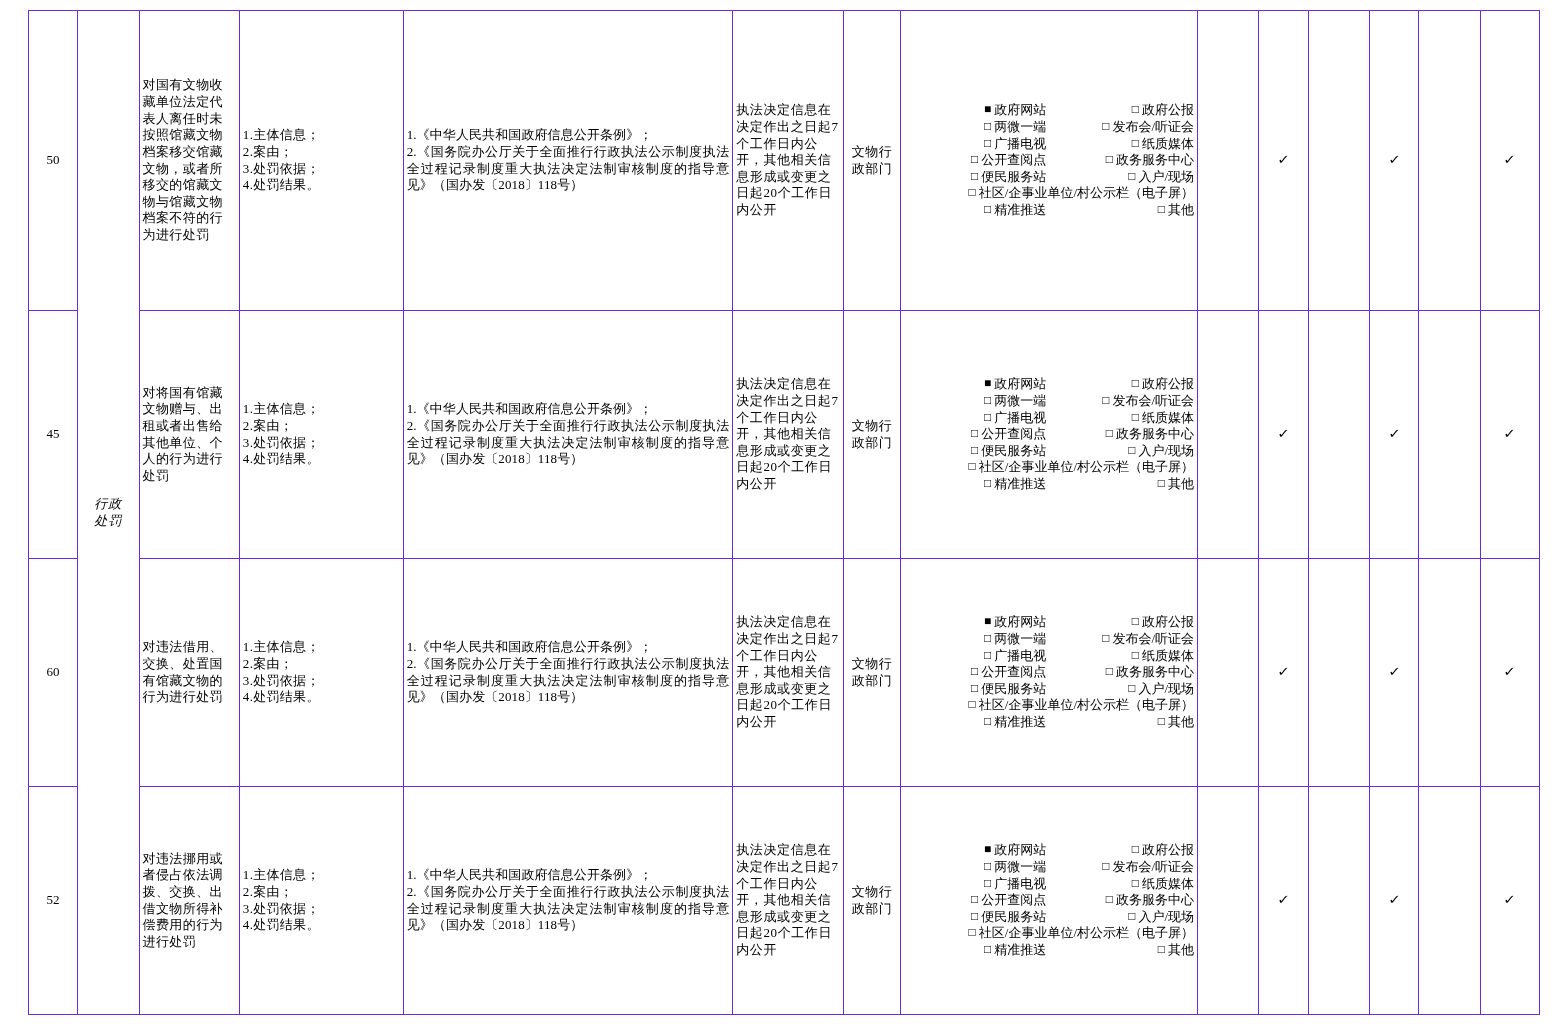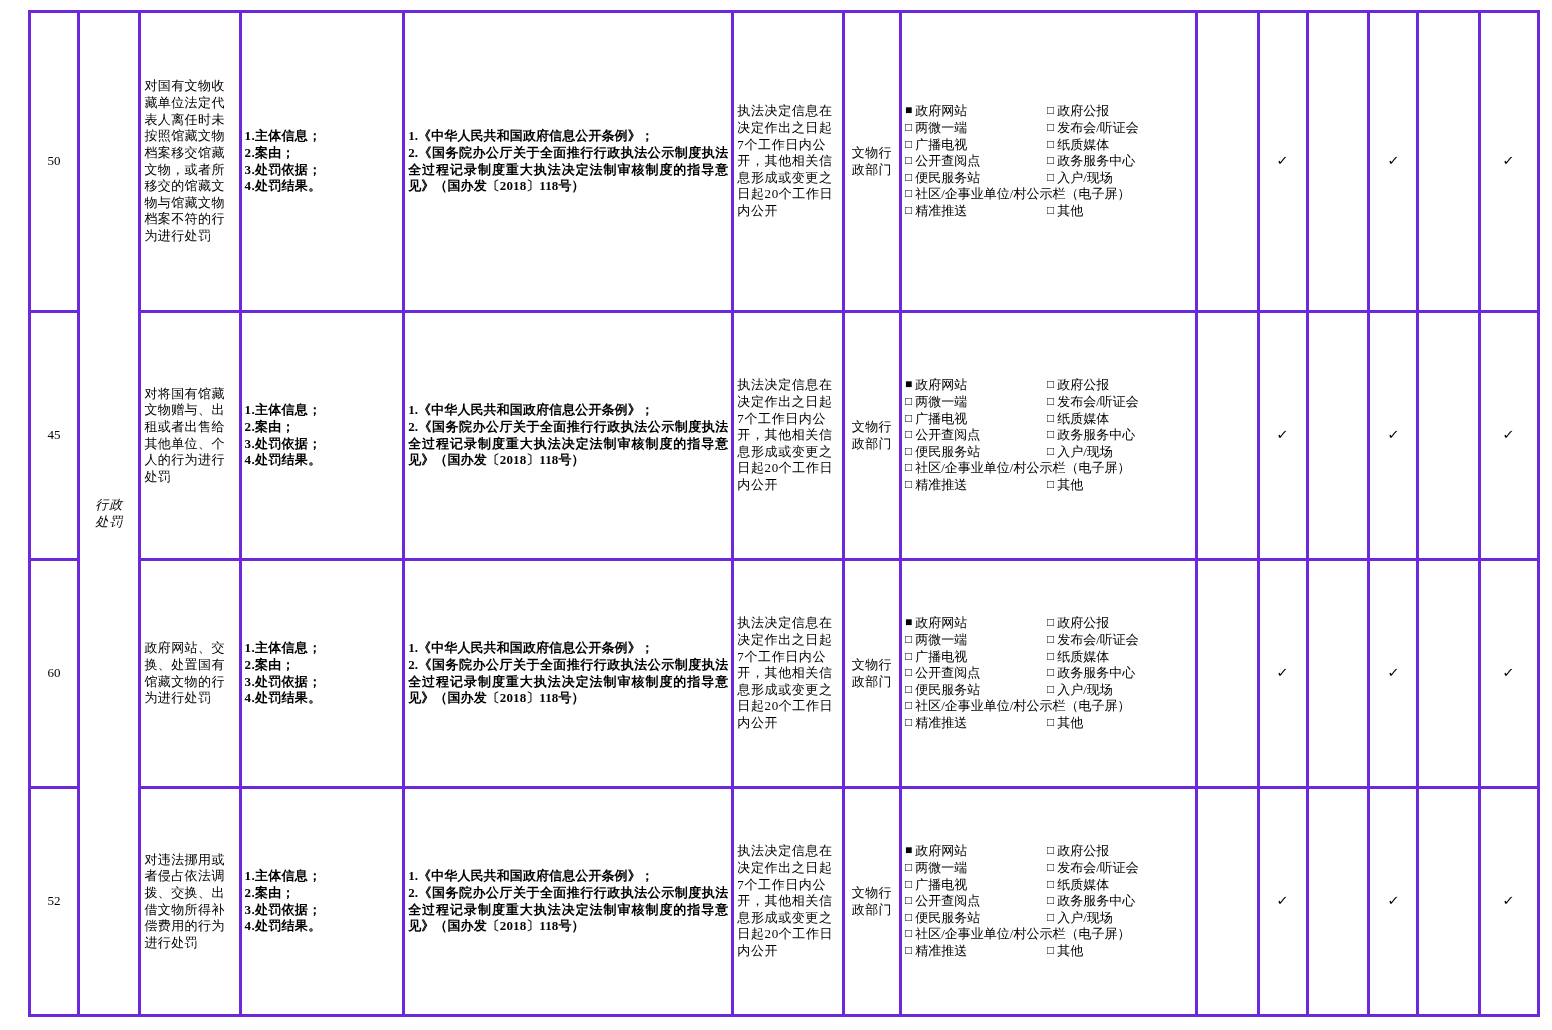--- a/index.html
+++ b/index.html
@@ -20,21 +20,21 @@
     height: 1030px;
     box-sizing: border-box;
     padding: 10px 8px 8px 28px;
   }
   table.grid {
     border-collapse: collapse;
     width: 1512px;
     table-layout: fixed;
   }
   table.grid td {
-    border: 3px solid #6d28d9;
+    border: 1px solid #6d28d9;
     vertical-align: middle;
     padding: 5px 3px;
     font-size: 13px;
     line-height: 1.28;
   }
   
   col.c-no    { width: 48px; }
   col.c-cat   { width: 60px; }
   col.c-item  { width: 98px; }
   col.c-cont  { width: 160px; }
@@ -65,48 +65,47 @@
     line-height: 1.45;
     letter-spacing: 0.4px;
     padding-left: 5px;
     padding-right: 3px;
   }
   .cell-content {
     font-size: 13.5px;
     line-height: 1.5;
     padding-left: 8px;
     letter-spacing: 0.3px;
-    font-weight: bold;
   }
   .cell-basis {
     font-size: 13.5px;
     line-height: 1.42;
     padding-left: 6px;
     padding-right: 4px;
     text-align: justify;
     letter-spacing: 0.1px;
-    font-weight: bold;
   }
   .cell-time {
     font-size: 13px;
     line-height: 1.48;
     padding-left: 4px;
     letter-spacing: 0.6px;
     margin-top: 46px;
   }
   .cell-org {
     text-align: center;
     font-size: 13.5px;
     line-height: 1.4;
     letter-spacing: 0.4px;
   }
   .cell-channels {
     font-size: 13px;
     line-height: 1.42;
     padding-left: 8px;
+    text-align: right;
   }
   .chan-rows {
     display: block;
   }
   .chan-line {
     display: flex;
     align-items: flex-start;
   }
   .chan-col-a { width: 142px; flex: 0 0 142px; }
   .chan-col-b { flex: 1 1 auto; }
@@ -244,21 +243,21 @@
         <td class="cell-check"></td>
         <td class="cell-check"><span class="tick">✓</span></td>
         <td class="cell-check"></td>
         <td class="cell-check"><span class="tick">✓</span></td>
         <td class="cell-check"></td>
         <td class="cell-check"><span class="tick">✓</span></td>
       </tr>
 
       <tr style="height:228px">
         <td class="cell-no">60</td>
-        <td class="cell-item">政府网站、交换、处置国有馆藏文物的行为进行处罚</td>
+        <td class="cell-item">对违法借用、交换、处置国有馆藏文物的行为进行处罚</td>
         <td class="cell-content" style="white-space:pre-line">1.主体信息；
 2.案由；
 3.处罚依据；
 4.处罚结果。</td>
         <td class="cell-basis" style="white-space:pre-line">1.《中华人民共和国政府信息公开条例》；
 2.《国务院办公厅关于全面推行行政执法公示制度执法全过程记录制度重大执法决定法制审核制度的指导意见》（国办发〔2018〕118号）</td>
         <td class="cell-time">执法决定信息在决定作出之日起7个工作日内公开，其他相关信息形成或变更之日起20个工作日内公开</td>
         <td class="cell-org">文物行政部门</td>
         <td class="cell-channels">
           <div class="chan-rows">

